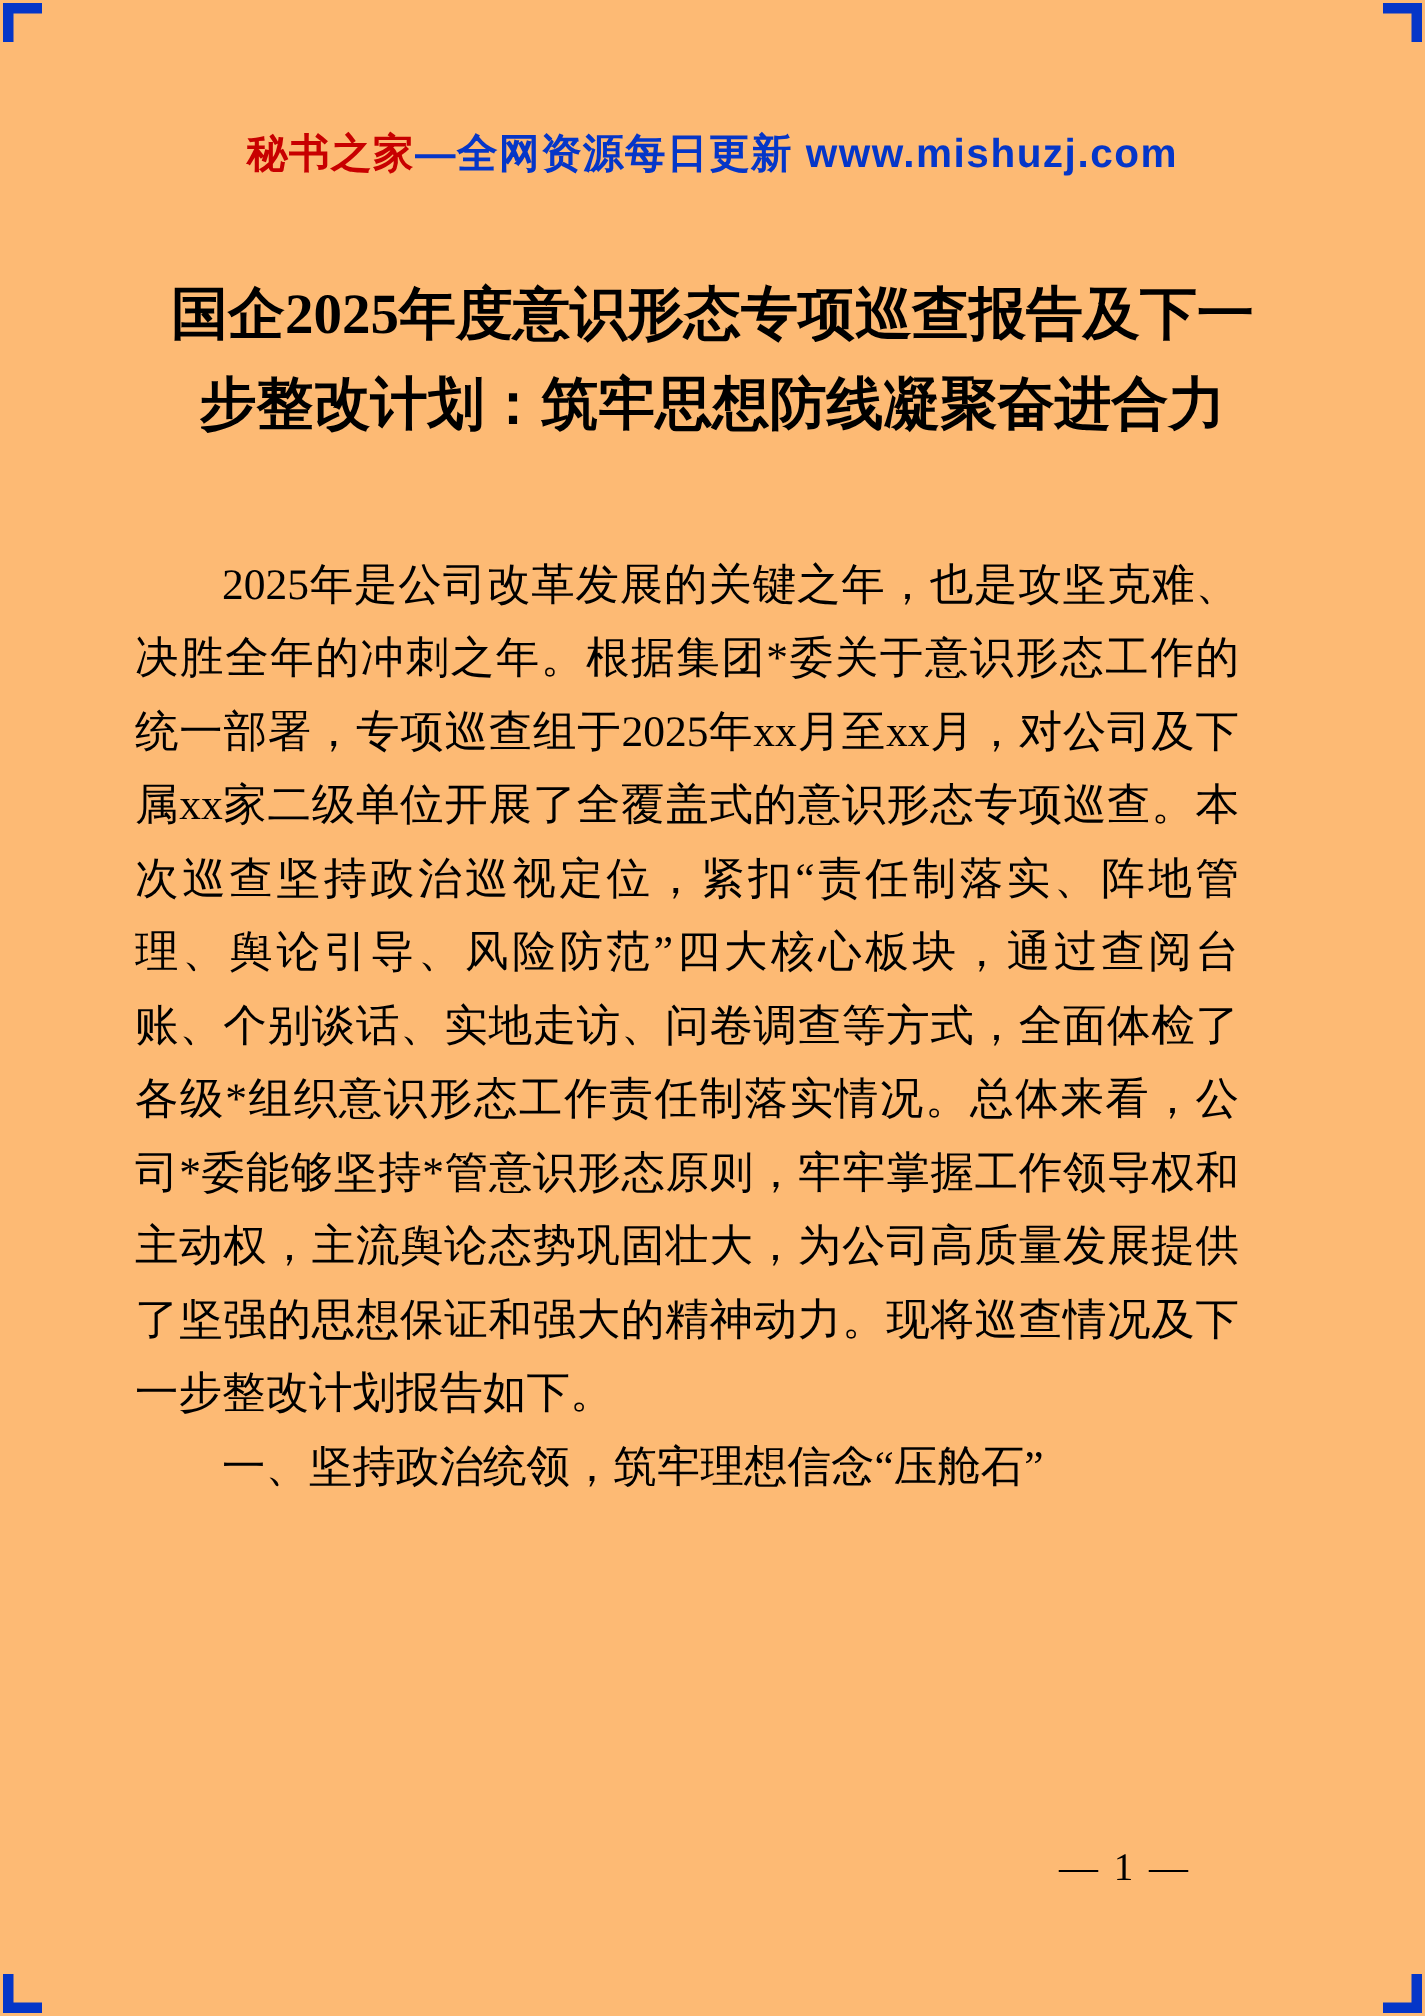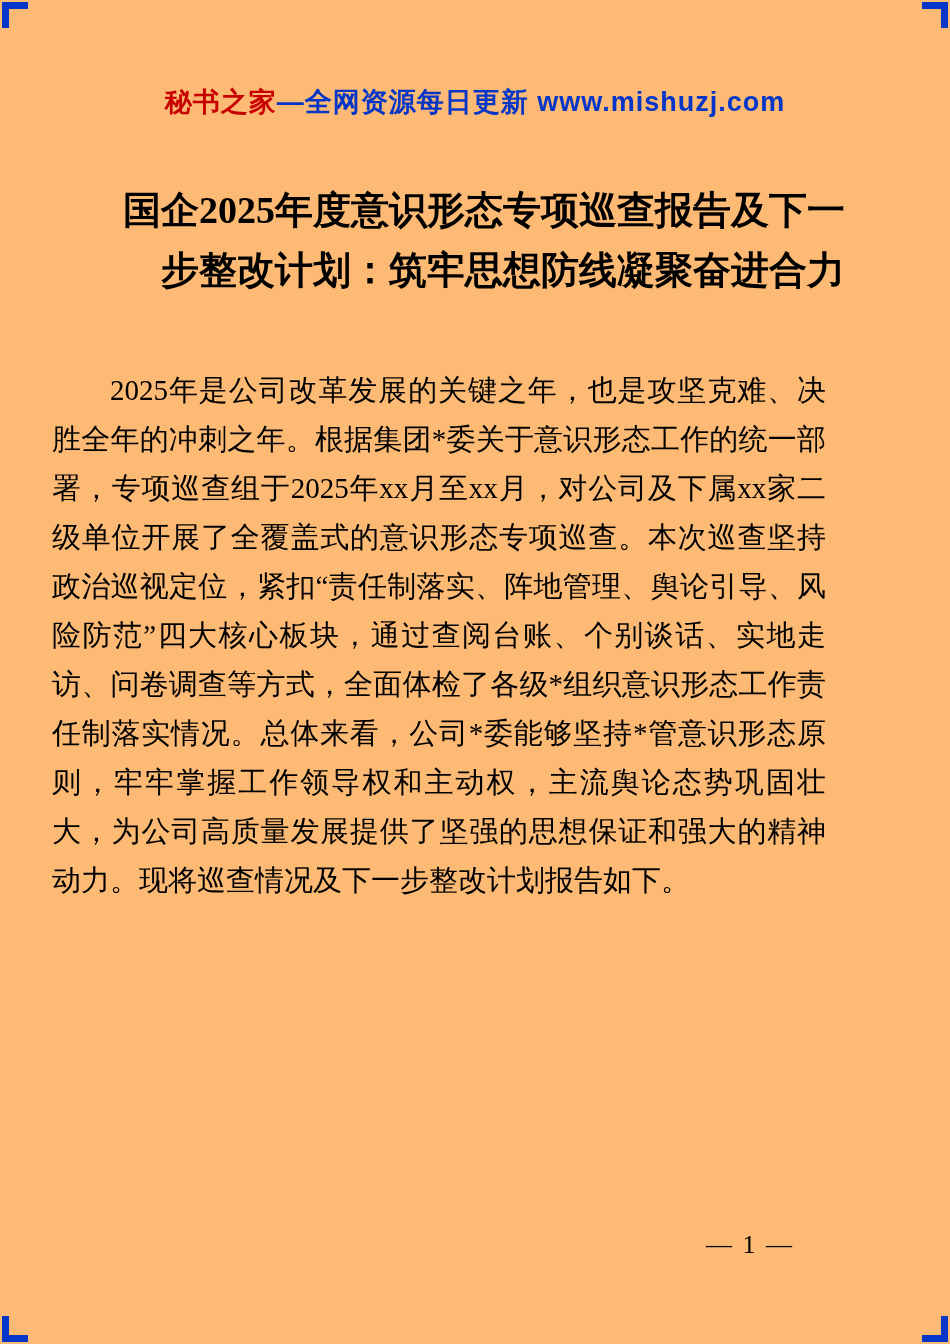--- a/index.html
+++ b/index.html
@@ -33,29 +33,29 @@
       font-weight:bold;
       letter-spacing:1px;
       white-space:pre;
     }
     .brand{ color:var(--brand-red); }
     .tagline{ color:var(--accent-blue); }
     .site-url{ color:var(--accent-blue); text-decoration:none; cursor:pointer; }
 
     .doc-title{
       margin:60px 105px 0 105px;
-      text-align:right;
+      text-align:center;
       font-size:38px;
       line-height:60px;
       font-weight:bold;
       font-family:"Liberation Serif", serif;
     }
 
     .doc-body{
-      margin:66px 124px 0 52px;
+      margin:66px 124px 0 90px;
       font-size:29px;
       line-height:49px;
       text-align:justify;
     }
     .doc-body p{
       margin:0;
       text-indent:2em;
     }
     .doc-body p.section-heading,
     .doc-body p.subsection-heading{
@@ -79,17 +79,18 @@
   <div class="corner corner-tr"></div>
   <div class="corner corner-bl"></div>
   <div class="corner corner-br"></div>
 
   <div class="site-header"><span class="brand">秘书之家</span><span class="tagline">—全网资源每日更新 </span><span class="site-url">www.mishuzj.com</span></div>
 
   <h1 class="doc-title"><span>国企2025年度意识形态专项巡查报告及下一</span><br><span>步整改计划：筑牢思想防线凝聚奋进合力</span></h1>
 
   <div class="doc-body">
     <p class="body-paragraph">2025年是公司改革发展的关键之年，也是攻坚克难、决胜全年的冲刺之年。根据集团*委关于意识形态工作的统一部署，专项巡查组于2025年xx月至xx月，对公司及下属xx家二级单位开展了全覆盖式的意识形态专项巡查。本次巡查坚持政治巡视定位，紧扣“责任制落实、阵地管理、舆论引导、风险防范”四大核心板块，通过查阅台账、个别谈话、实地走访、问卷调查等方式，全面体检了各级*组织意识形态工作责任制落实情况。总体来看，公司*委能够坚持*管意识形态原则，牢牢掌握工作领导权和主动权，主流舆论态势巩固壮大，为公司高质量发展提供了坚强的思想保证和强大的精神动力。现将巡查情况及下一步整改计划报告如下。</p>
+    <p class="section-heading">一、坚持政治统领，筑牢理想信念“压舱石”</p>
   </div>
 
   <div class="page-footer">— 1 —</div>
 
 </div>
 
 </body></html>

